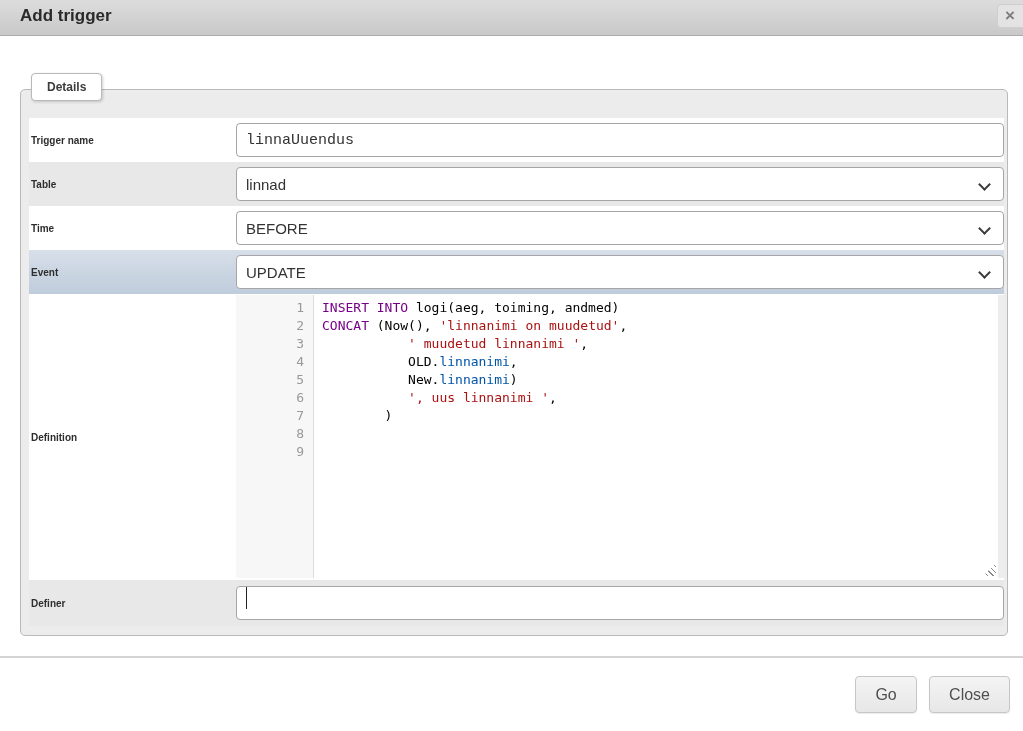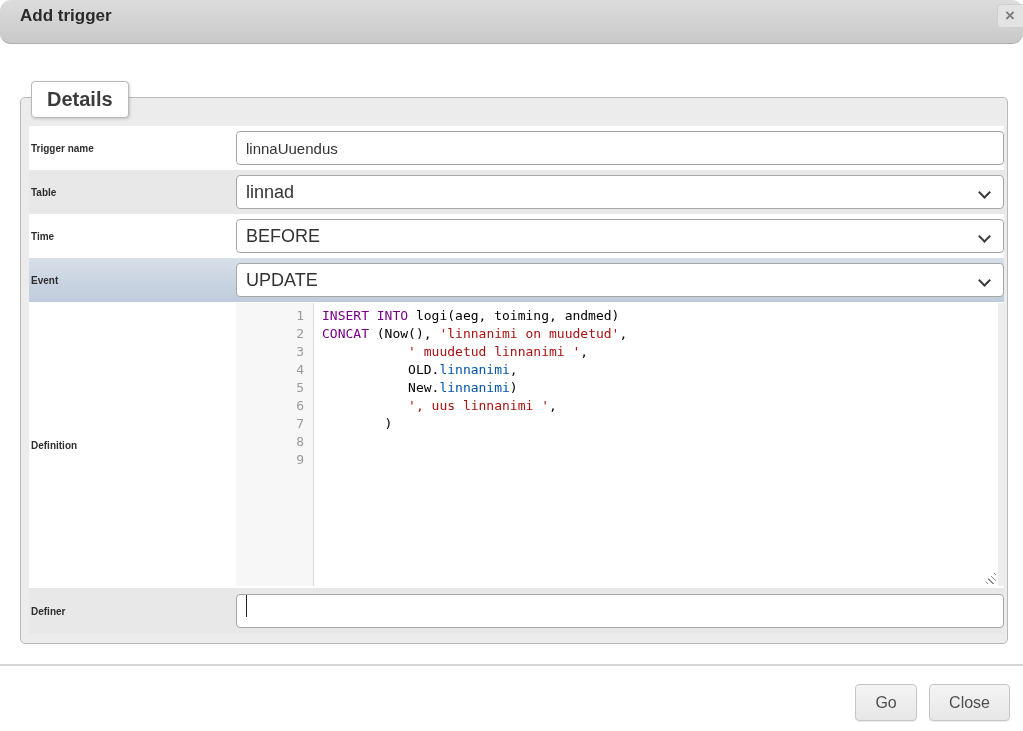--- a/index.html
+++ b/index.html
@@ -1,55 +1,55 @@
 <!DOCTYPE html>
 <html style="--tok-keyword: #708; --tok-string: #a11; --tok-variable: #05a; --tok-plain: #000;"><head>
 <meta charset="utf-8">
 <style>
   * { margin:0; padding:0; box-sizing:border-box; }
   html,body { width:1023px; height:731px; background:#fff; overflow:hidden;
               font-family:"Liberation Sans", sans-serif; }
 
   
-  .titlebar { position:relative; height:44px;
+  .titlebar { position:relative; height:36px;
               background:linear-gradient(180deg,#dcdcdc,#c9c9c9);
-              border-bottom:1px solid #adadad;border-radius:11px; }
+              border-bottom:1px solid #adadad; }
   .titlebar h1 { font-size:17px; font-weight:700; color:#2a2a2a;
                  line-height:31px; padding-left:20px; }
   .dlg-close { position:absolute; right:-6px; top:4px; width:32px; height:24px;
                background:#e3e3e3; border:1px solid #cfcfcf; border-radius:4px;
                color:#7c7c7c; font-size:17px; font-weight:700; line-height:21px;
                text-align:left; padding-left:7px; cursor:pointer; }
 
   
   .fieldset { position:relative; width:988px; margin:53px 0 0 20px; height:547px;
               border:1px solid #b9b9b9; border-radius:5px; background:#ececec;
               padding:28px 5px 0 8px; }
   .legend { position:absolute; top:-17px; left:10px; background:#fff;
             border:1px solid #b9b9b9; border-radius:4px; padding:6px 15px;
-            font-size:20px; font-weight:700; color:#3c3c3c;
+            font-size:12px; font-weight:700; color:#3c3c3c;
             box-shadow:1px 1px 3px rgba(0,0,0,.18); }
 
   
   .frm-row { display:flex; width:975px; }
   .row-white  { background:#fff; }
   .row-gray   { background:#e8e8e8; }
   .row-active { background:linear-gradient(180deg,#d7dfe9,#bfccdc); }
   .lbl-cell { width:207px; display:flex; align-items:center; padding-left:2px;
               font-size:10px; font-weight:700; color:#2e2e2e; flex:none; }
   .ctl-cell { flex:1; display:flex; align-items:center; position:relative; }
   .frm-row.h44 { height:44px; }
   .frm-row.h46 { height:46px; }
 
   input.txt { width:100%; height:34px; border:1px solid #a6a6a6; border-radius:4px;
               background:#fff; font-size:15px; color:#333; padding:12px 9px;
-              font-family:Liberation Sans, sans-serif; outline:none; }
+              font-family:Liberation Mono, monospace; outline:none; }
   .sel-wrap { position:relative; width:100%; }
   select.sel { width:100%; height:34px; border:1px solid #a6a6a6; border-radius:4px;
-               background:#fff; font-size:18px; color:#333; padding:0 30px 0 9px;
+               background:#fff; font-size:15px; color:#333; padding:0 30px 0 9px;
                appearance:none; -webkit-appearance:none;
                font-family:"Liberation Sans", sans-serif; outline:none; }
   .chev { position:absolute; right:15px; top:13px; width:9px; height:9px;
           border-right:2px solid #3a3a3a; border-bottom:2px solid #3a3a3a;
           transform:rotate(45deg); pointer-events:none; }
 
   
   .def-row { height:286px; }
   .editor { display:flex; width:100%; height:283px; margin:1px 0 2px 0;
             background:#fff; font-family:"DejaVu Sans Mono", monospace;

